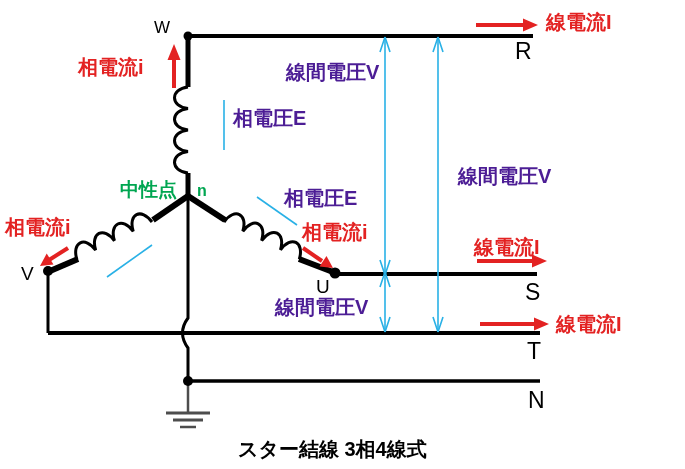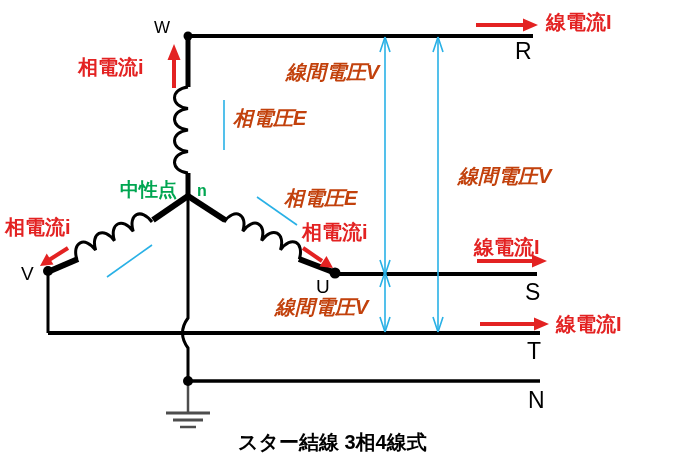--- a/index.html
+++ b/index.html
@@ -4,25 +4,25 @@
 <style>
   html,body{margin:0;padding:0;background:#fff;}
   #stage{
     position:relative;width:685px;height:469px;background:#ffffff;
     font-family:"Liberation Sans",sans-serif;overflow:hidden;
   }
   #stage svg{position:absolute;left:0;top:0;}
   .lbl{position:absolute;white-space:nowrap;line-height:1;user-select:none;}
   .jp{font-weight:bold;font-size:20px;}
   .red{color:#e32222;}
-  .cyan{color:#c2410c;font-style:italic;}
+  .cyan{color:#4c1d95;}
   .green{color:#00a651;font-size:19px;font-weight:bold;}
   .blk{color:#000;font-size:23px;font-weight:normal;}
   .blk-sm{color:#000;font-size:19px;font-weight:normal;}
-  .caption{color:#000;font-size:20px;font-weight:bold;}
+  .caption{color:#000;font-size:20px;font-weight:bold;margin-top:7px;}
 </style>
 </head>
 <body>
 
 <div id="stage">
 
   <svg width="685" height="469" viewBox="0 0 685 469">
 
     <g stroke="#000" fill="none">
 

